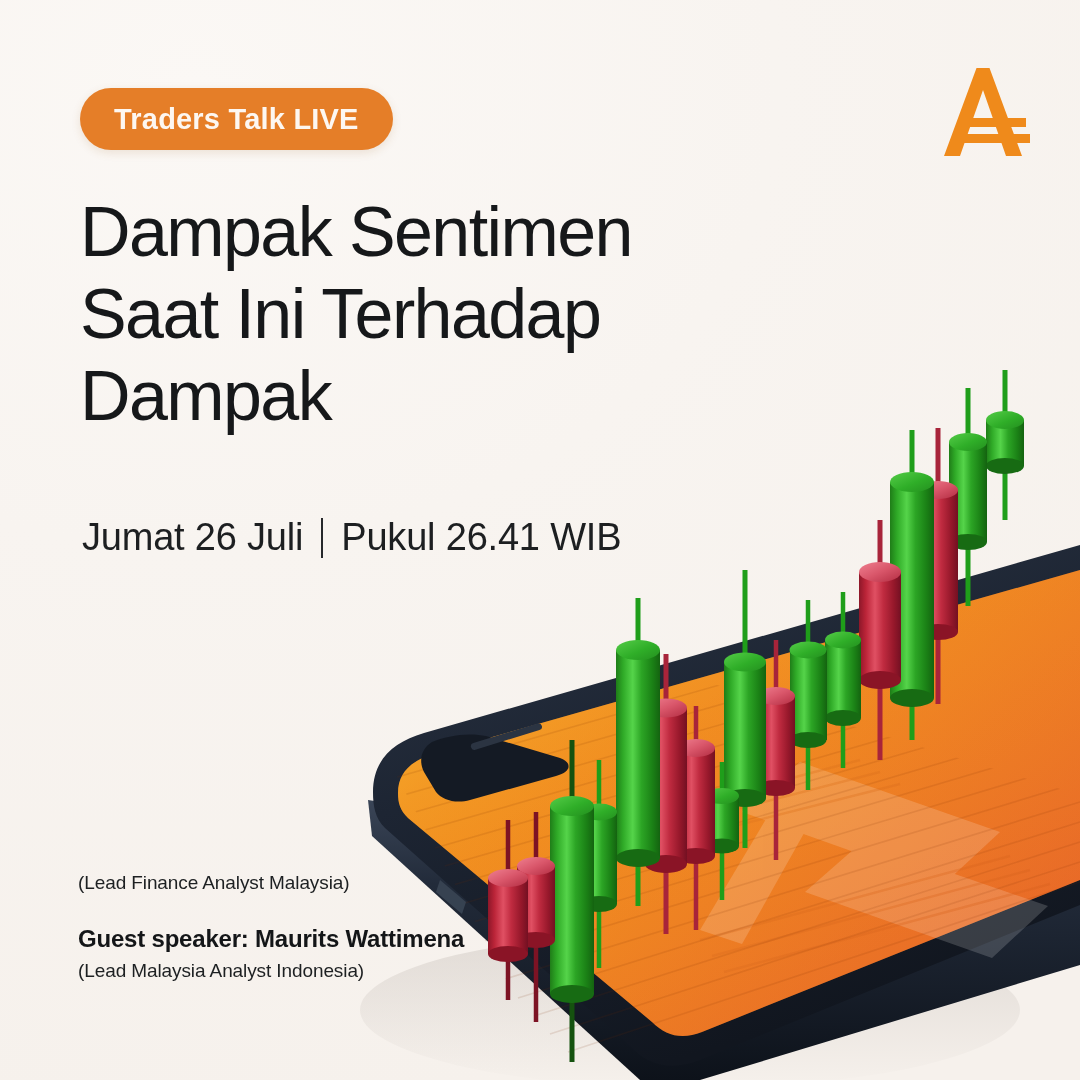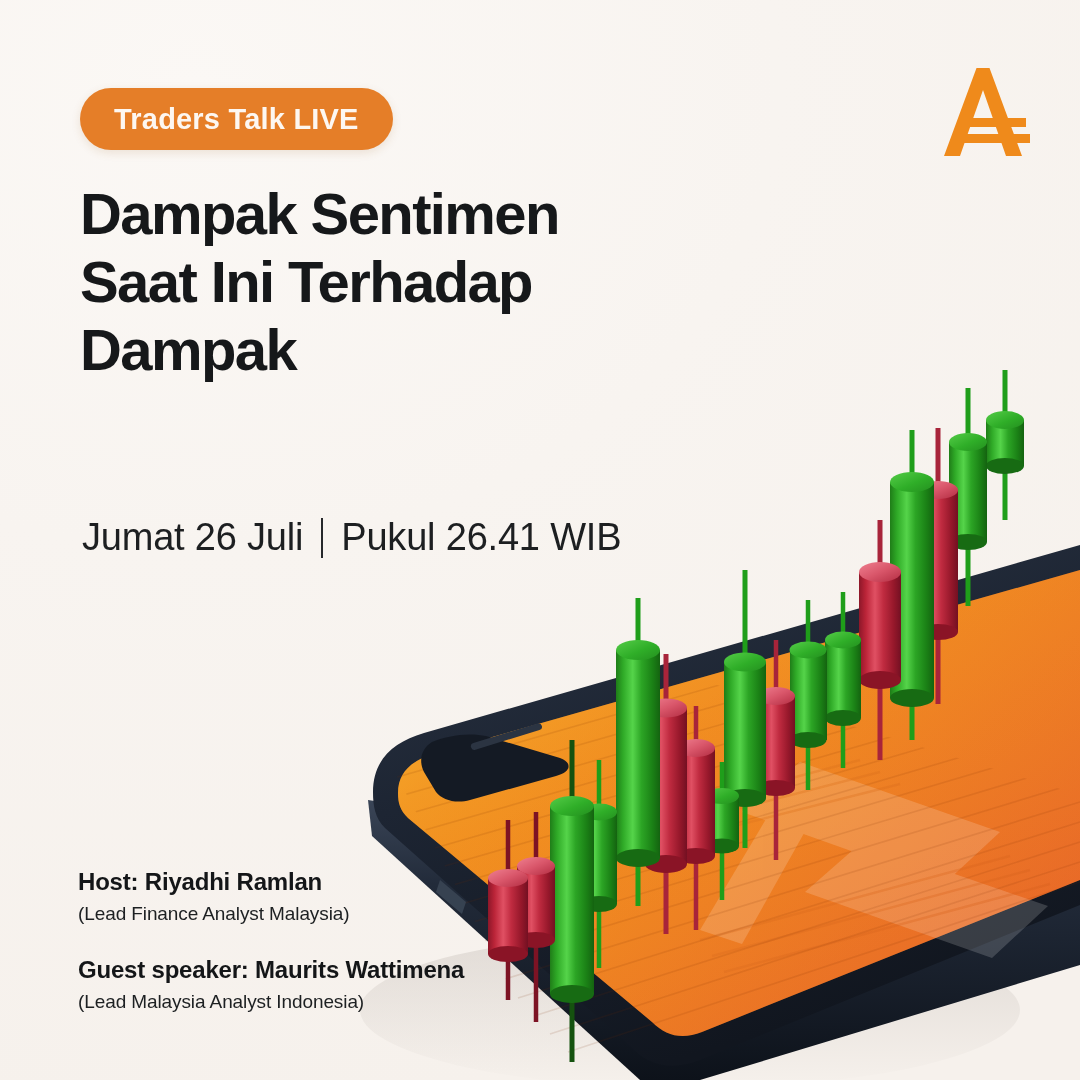--- a/index.html
+++ b/index.html
@@ -30,25 +30,25 @@
   .badge-text{
     color:#fdf7f1;
     font-size:29px;
     font-weight:bold;
     letter-spacing:.2px;
     white-space:nowrap;
   }
 
   
   .headline{
-    position:absolute; left:80px; top:180px;
+    position:absolute; left:80px; top:192px;
     width:740px;
     color:#16181a;
-    font-size:58px;
-    font-weight:bold;
+    font-size:70px;
+    font-weight:normal;
     line-height:1.17;
     letter-spacing:-1.6px;
   }
   .headline .ln{ display:block; }
 
   
   .schedule{
     position:absolute; left:82px; top:516px;
     display:flex; align-items:center;
     color:#1d1f21;
@@ -344,21 +344,20 @@
   </h1>
 
   <div class="schedule">
     <span>Jumat 26 Juli</span>
     <span class="sched-sep"></span>
     <span>Pukul 26.41 WIB</span>
   </div>
 
   <div class="credits">
     <div class="credit-block">
-      <div class="credit-name">Host: Riyadhi Ramlan</div>
       <div class="credit-role">(Lead Finance Analyst Malaysia)</div>
     </div>
     <div class="credit-block">
       <div class="credit-name">Guest speaker: Maurits Wattimena</div>
       <div class="credit-role">(Lead Malaysia Analyst Indonesia)</div>
     </div>
   </div>
 
 </div>
 

